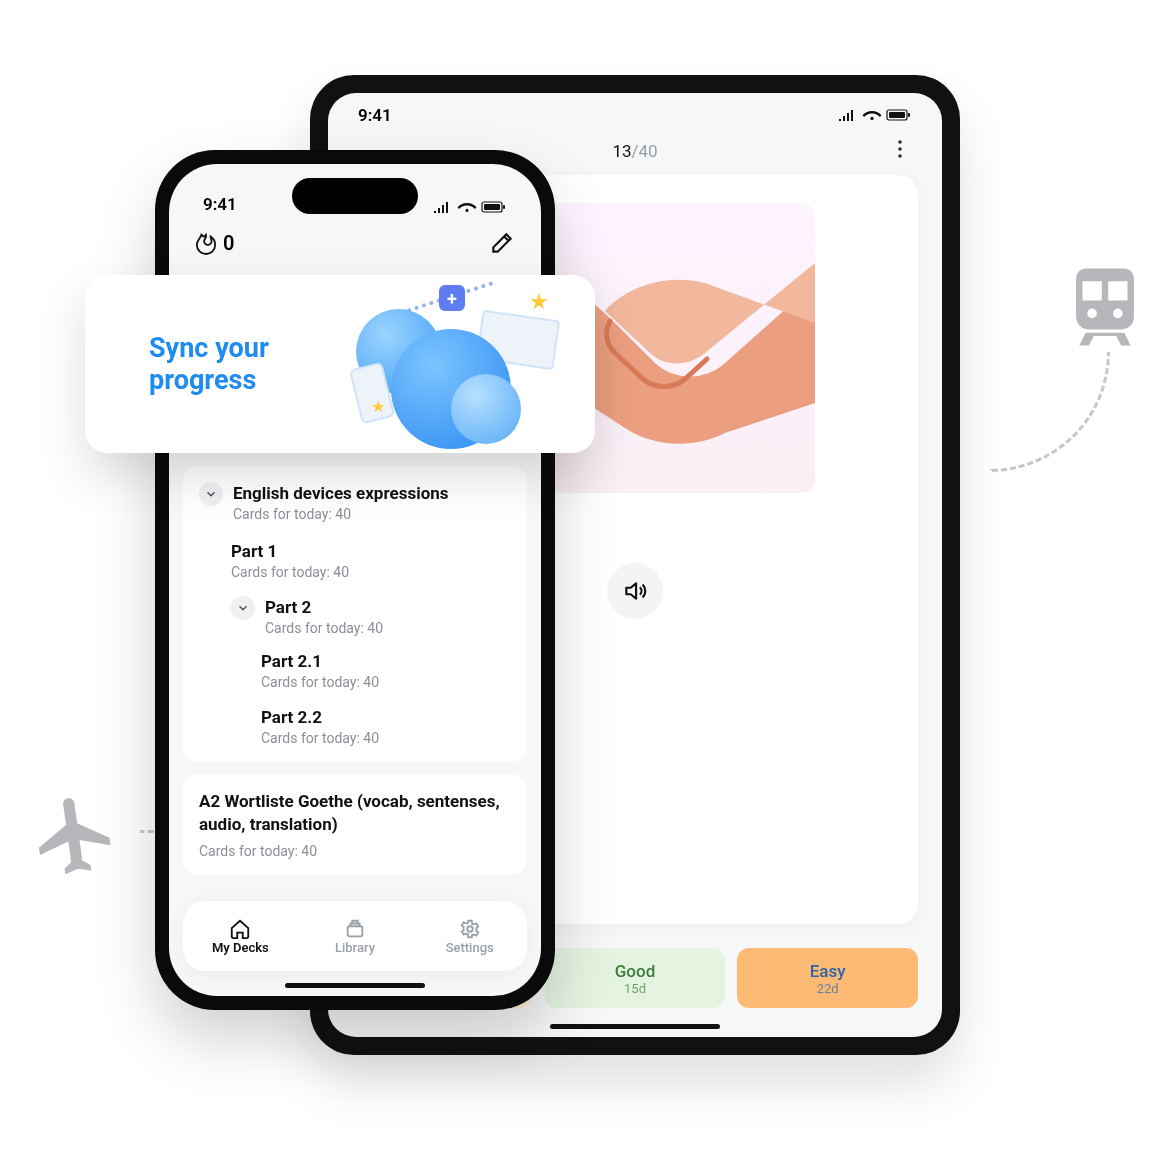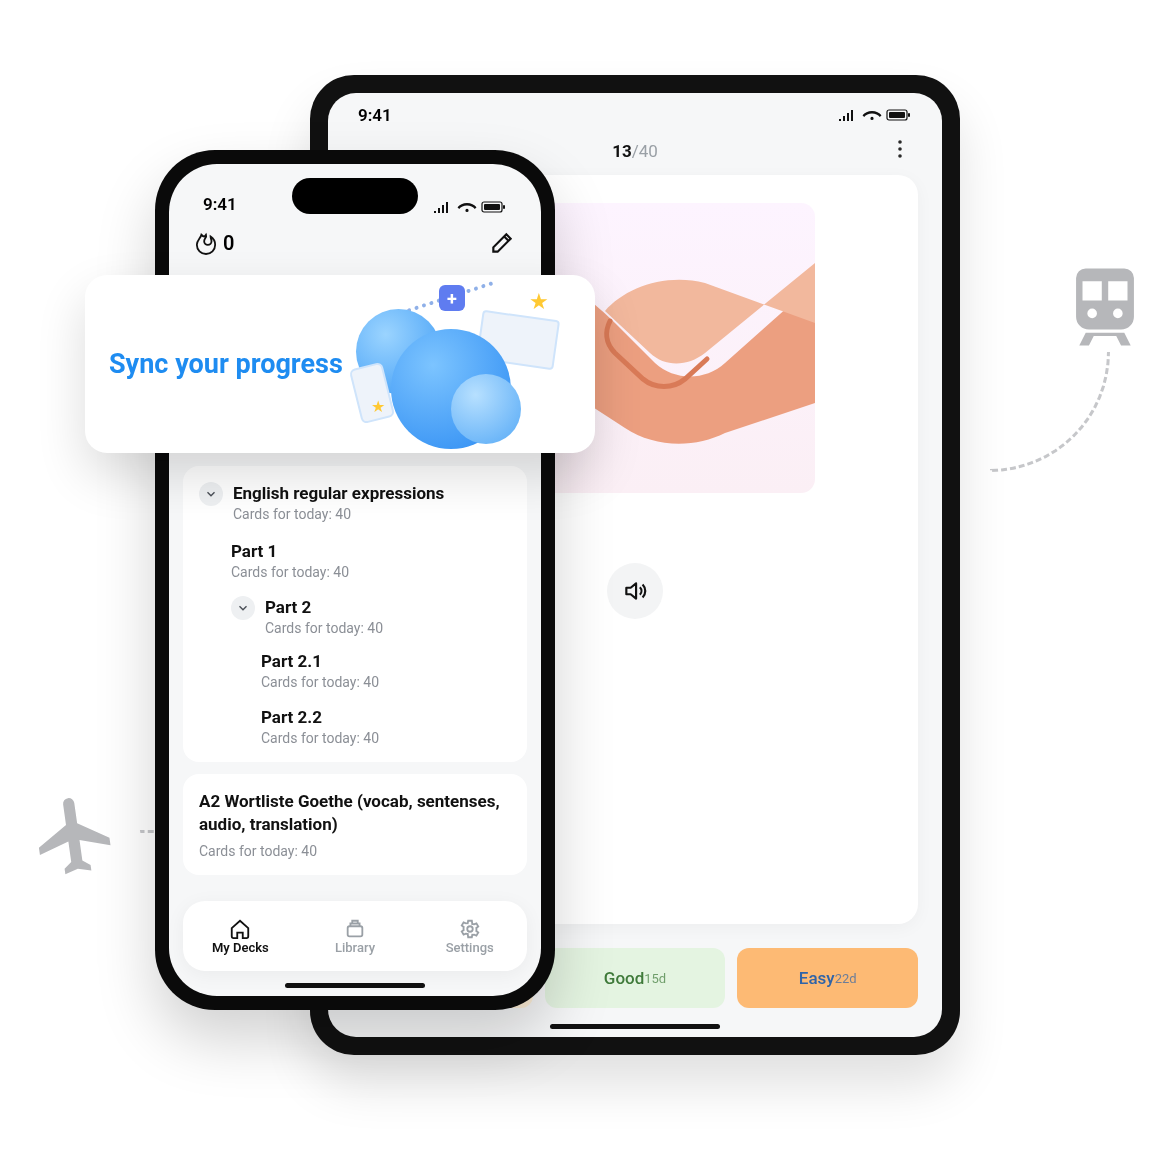--- a/index.html
+++ b/index.html
@@ -74,21 +74,21 @@
   .status-icons { display: flex; gap: 4px; align-items: center; }
   .status-icons svg { height: 14px; }
 
   .tablet-topbar {
     display: flex; justify-content: center; align-items: center;
     position: relative;
     padding: 10px 30px 14px;
     font-size: 17px;
   }
   .tablet-topbar .counter { color: #9aa0a6; }
-  .tablet-topbar .counter .cur { color: #111; font-weight: 700; }
+  .tablet-topbar .counter .cur { color: #111; font-weight: 400; }
   .tablet-topbar .more {
     position: absolute; right: 30px; top: 6px;
     width: 24px; height: 24px; cursor: pointer;
   }
   .tablet-topbar .more svg { width: 24px; height: 24px; fill: #2a2a2a; }
 
   .flashcard-wrap { flex: 1; padding: 0 24px 10px; }
   .flashcard {
     background: #fff;
     border-radius: 20px;
@@ -117,21 +117,21 @@
   }
   .audio-btn svg { width: 26px; height: 26px; stroke: #111; fill: none; stroke-width: 2; }
 
   .answer-row {
     display: flex; gap: 12px;
     padding: 14px 24px 12px;
   }
   .ans-btn {
     flex: 1; height: 60px;
     border-radius: 12px;
-    display: flex; flex-direction: row; align-items: center; justify-content: center;
+    display: flex; flex-direction: column; align-items: center; justify-content: center;
     font-size: 17px; font-weight: 500;
     cursor: pointer;
   }
   .ans-btn .sub { font-size: 13px; font-weight: 400; opacity: .7; }
   .ans-hard { background: #fff0d8; color: #8a6a28; }
   .ans-good { background: #e4f4e1; color: #3f7a3a; }
   .ans-easy { background: #fdba74; color: #2f64a8; }
 
   .home-indicator {
     width: 170px; height: 5px; border-radius: 3px;
@@ -235,21 +235,21 @@
     position: absolute;
     left: 85px; top: 275px;
     width: 510px; height: 178px;
     background: #fff;
     border-radius: 22px;
     box-shadow: 0 22px 50px rgba(0,0,0,.14);
     display: flex; align-items: center;
     padding: 20px 24px;
     z-index: 8;
   }
-  .promo-text { flex: 1; }
+  .promo-text { flex: 1; margin-left: 40px; }
   .promo-title1 { color: #1e8cf1; font-size: 27px; font-weight: 700; }
   .promo-title2 { color: #111; font-size: 27px; font-weight: 700; }
   .promo-illus { width: 210px; height: 150px; position: relative; }
   .cloud { position: absolute; border-radius: 50%; }
   .cloud.a { width: 120px; height: 120px; background: radial-gradient(circle at 35% 30%,#7cc4ff,#2b8af2); left: 30px; top: 40px; }
   .cloud.b { width: 85px; height: 85px; background: radial-gradient(circle at 35% 30%,#9bd4ff,#3a99f5); left: -5px; top: 20px; }
   .cloud.c { width: 70px; height: 70px; background: radial-gradient(circle at 35% 30%,#b7e0ff,#55a9f6); left: 90px; top: 85px; }
   .mini-device {
     position: absolute; background: #eef3fa; border: 2px solid #cfe4fb; border-radius: 6px;
   }
@@ -398,21 +398,21 @@
       <div class="promo-spacer"></div>
 
       <div class="deck-card">
         <div class="deck-row">
           <div class="chev">
             <svg viewBox="0 0 24 24">
                 <polyline points="6 9 12 15 18 9"></polyline>
               </svg>
           </div>
           <div class="deck-info">
-            <div class="deck-title">English regular expressions</div>
+            <div class="deck-title">English devices expressions</div>
             <div class="deck-sub">Cards for today: 40</div>
           </div>
         </div>
 
         <div class="sub-list">
           <div class="deck-info">
             <div class="deck-title">Part 1</div>
             <div class="deck-sub">Cards for today: 40</div>
           </div>
 

